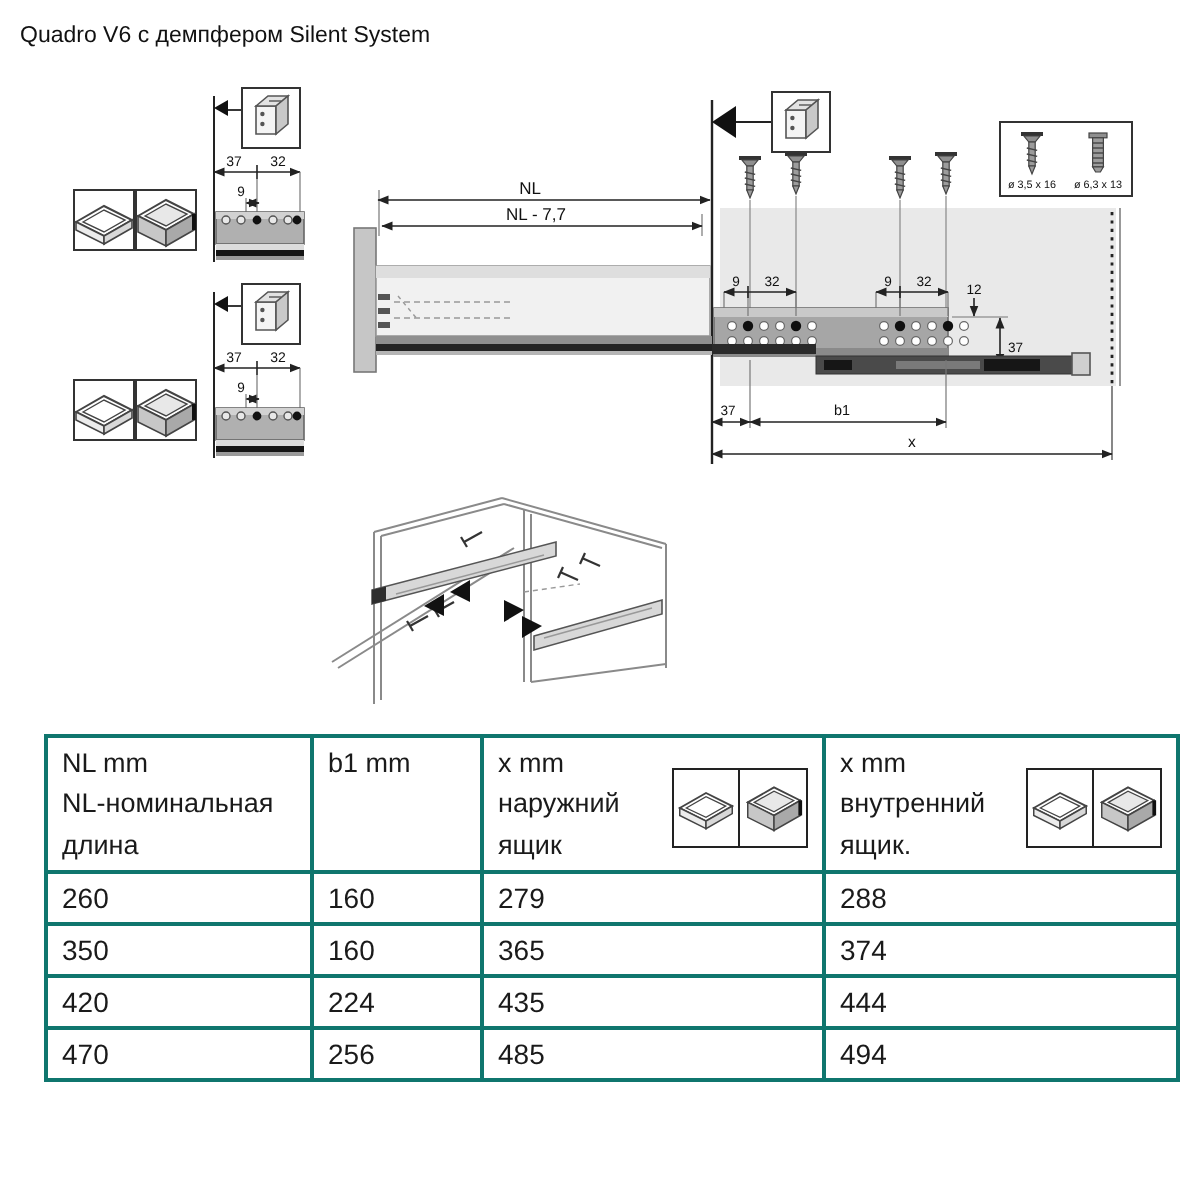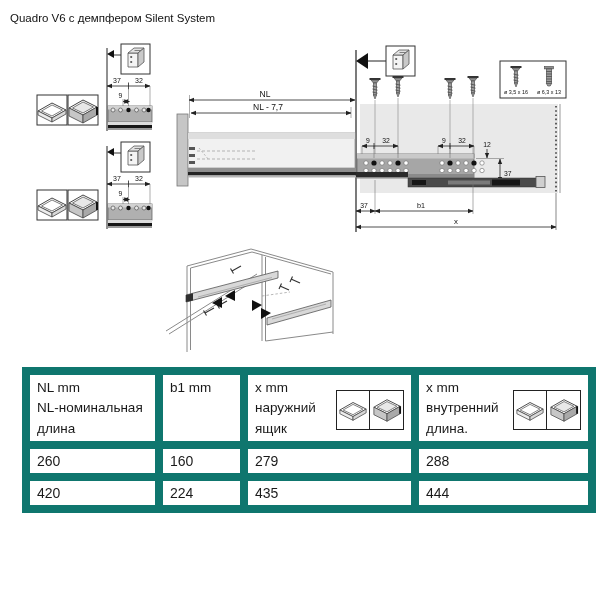--- a/index.html
+++ b/index.html
@@ -2,21 +2,21 @@
 <html><head>
 <meta charset="utf-8">
 <style>
   html,body{margin:0;padding:0;background:#fff;}
   body{width:600px;height:600px;position:relative;overflow:hidden;
        font-family:"Liberation Sans", sans-serif;color:#1a1a1a;}
   .title{position:absolute;left:10px;top:12px;font-size:11.5px;font-weight:normal;color:#111;}
   svg.diagram{position:absolute;left:0;top:0;}
   .tblwrap{position:absolute;left:22px;top:367px;}
   table{border-collapse:collapse;table-layout:fixed;width:566px;}
-  td{border:8px solid #0f766e;padding:1px 7px;vertical-align:top;font-size:13.5px;line-height:1.5;}
+  td{border:2px solid #0f766e;padding:1px 7px;vertical-align:top;font-size:13.5px;line-height:1.5;}
   tr.hdr td{height:62px;padding-top:3px;}
   tr.data td{height:21px;font-size:14px;padding-top:1px;line-height:22px;}
   .hwrap{display:flex;justify-content:space-between;align-items:center;}
   .iconpair{display:flex;margin-top:3px;flex:none;}
   .ibox{width:33px;height:38px;border:1.5px solid #222;background:#fff;margin-left:-1.5px;
         display:flex;align-items:center;justify-content:center;}
   .ibox:first-child{margin-left:0;}
   .ibox svg{display:block;}
 </style>
 </head>
@@ -346,21 +346,21 @@
                   </svg>
                 </span>
         </div>
       </div>
     </td>
     <td>
       <div class="hwrap">
         <div>
           <div>x mm</div>
           <div>внутренний</div>
-          <div>длина.</div>
+          <div>ящик.</div>
         </div>
         <div class="iconpair">
           <span class="ibox">
                   <svg width="30" height="34" viewBox="1 1 32 34">
                     <use href="#drawer-a"></use>
                   </svg>
                 </span>
           <span class="ibox">
                   <svg width="30" height="34" viewBox="1 1 32 34">
                     <use href="#drawer-b"></use>
@@ -370,20 +370,32 @@
       </div>
     </td>
   </tr>
   <tr class="data">
     <td>260</td>
     <td>160</td>
     <td>279</td>
     <td>288</td>
   </tr>
   <tr class="data">
+    <td>350</td>
+    <td>160</td>
+    <td>365</td>
+    <td>374</td>
+  </tr>
+  <tr class="data">
     <td>420</td>
     <td>224</td>
     <td>435</td>
     <td>444</td>
   </tr>
+  <tr class="data">
+    <td>470</td>
+    <td>256</td>
+    <td>485</td>
+    <td>494</td>
+  </tr>
 </tbody>
     </table>
 </div>
 
 </body></html>

